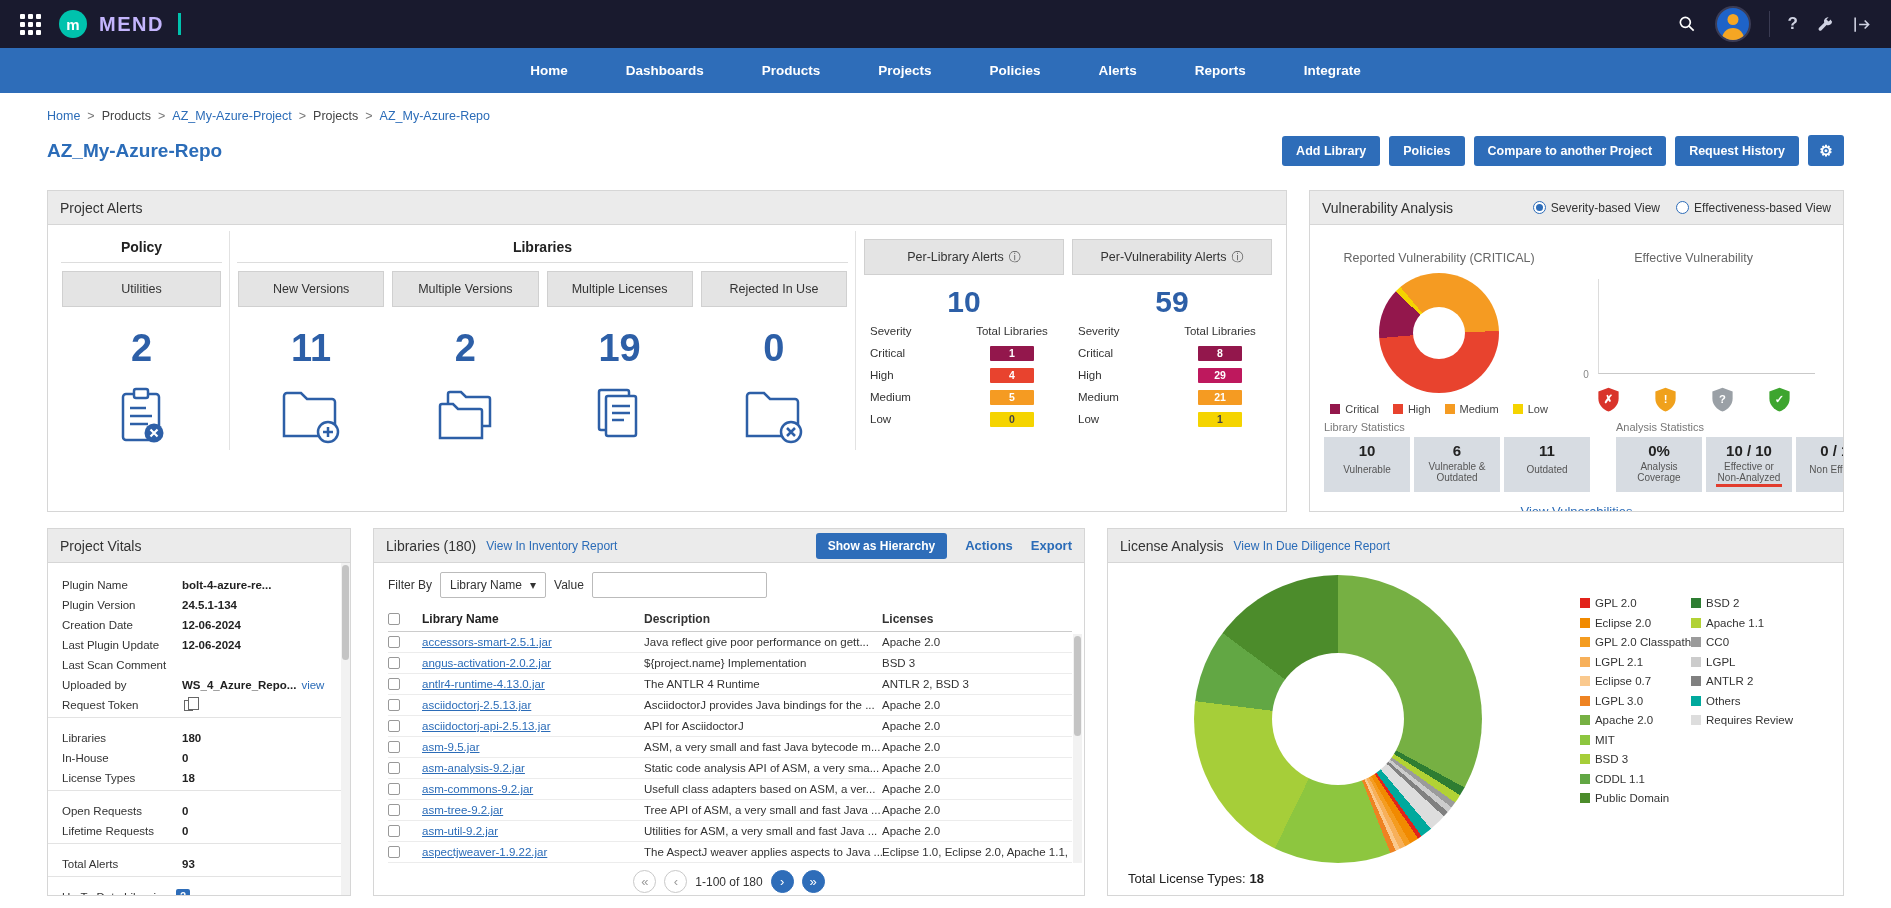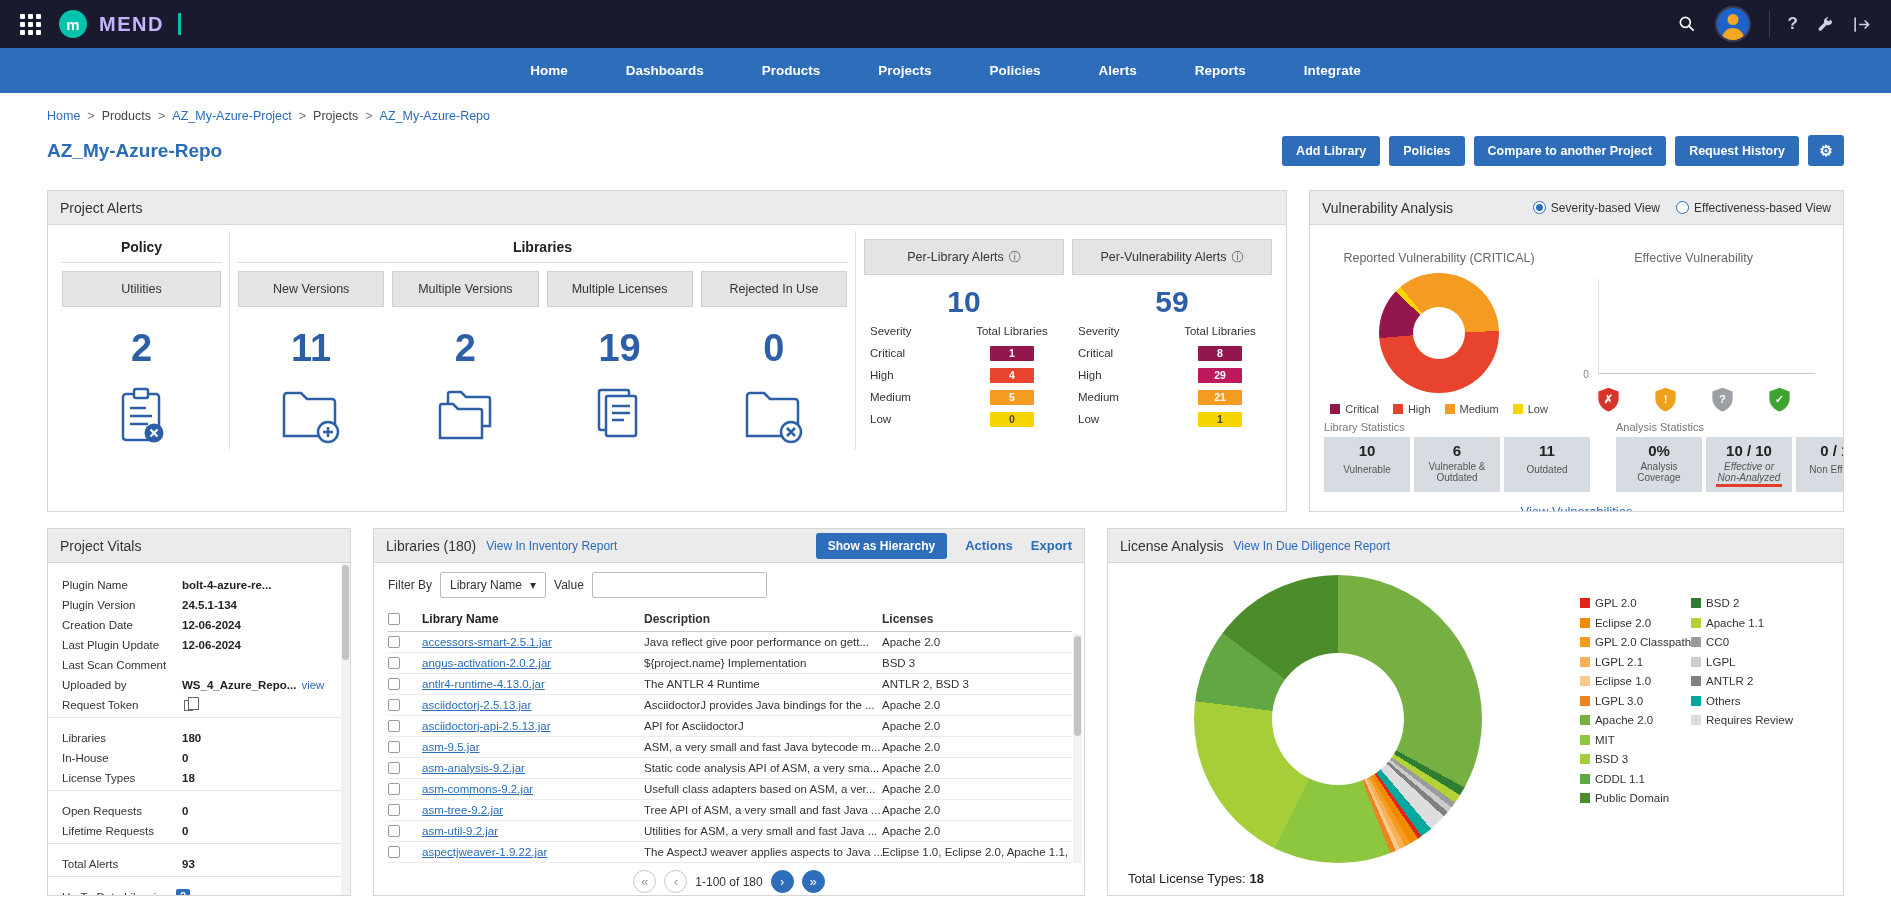--- a/index.html
+++ b/index.html
@@ -474,21 +474,21 @@
         </div>
         <div>
           <div class="stats-label">Analysis Statistics</div>
           <div class="stats-boxes">
               <div class="stat-box">
               <div class="stat-value">0%</div>
               <div><span class="stat-label">Analysis Coverage</span></div>
             </div>
               <div class="stat-box">
               <div class="stat-value">10 / 10</div>
-              <div><span class="stat-label" style="border-bottom-color: rgb(226, 60, 45); font-style: italic;">Effective or Non-Analyzed</span></div>
+              <div><span class="stat-label" style="border-bottom-color: rgb(226, 60, 45);">Effective or Non-Analyzed</span></div>
             </div>
               <div class="stat-box">
               <div class="stat-value">0 / 10</div>
               <div><span class="stat-label">Non Effective</span></div>
             </div>
             </div>
         </div>
       </div>
       <div class="va-link">View Vulnerabilities</div>
     </div>
@@ -733,21 +733,21 @@
               <div class="lg-item">
               <span class="lg-swatch" style="background: rgb(244, 156, 32);"></span>
               <span>GPL 2.0 Classpath</span>
             </div>
               <div class="lg-item">
               <span class="lg-swatch" style="background: rgb(247, 176, 90);"></span>
               <span>LGPL 2.1</span>
             </div>
               <div class="lg-item">
               <span class="lg-swatch" style="background: rgb(250, 201, 142);"></span>
-              <span>Eclipse 1.0</span>
+              <span>Eclipse 0.7</span>
             </div>
               <div class="lg-item">
               <span class="lg-swatch" style="background: rgb(238, 131, 34);"></span>
               <span>LGPL 3.0</span>
             </div>
               <div class="lg-item">
               <span class="lg-swatch" style="background: rgb(118, 176, 67);"></span>
               <span>Apache 2.0</span>
             </div>
               <div class="lg-item">

